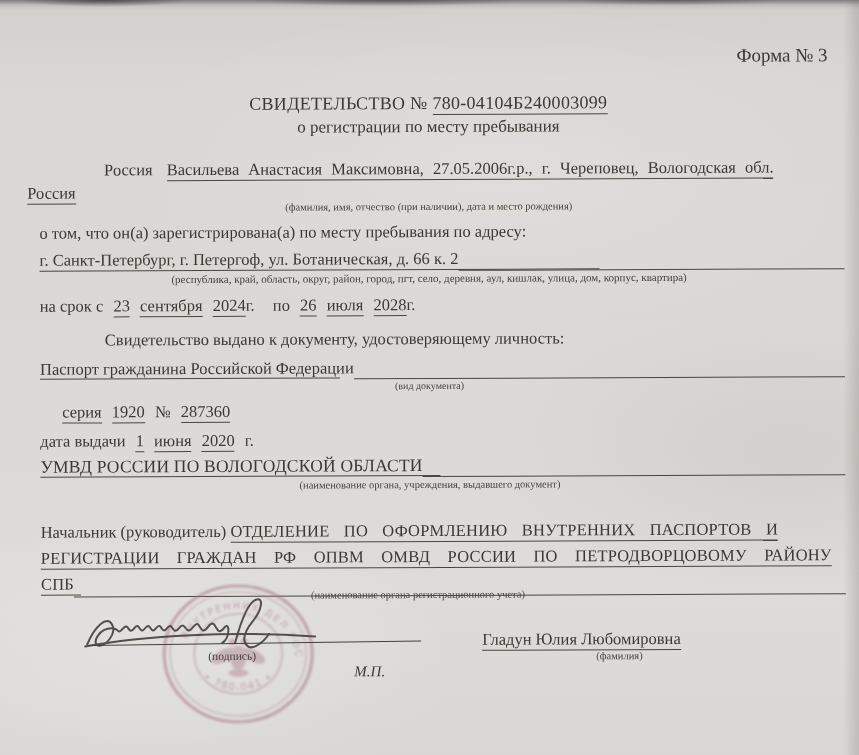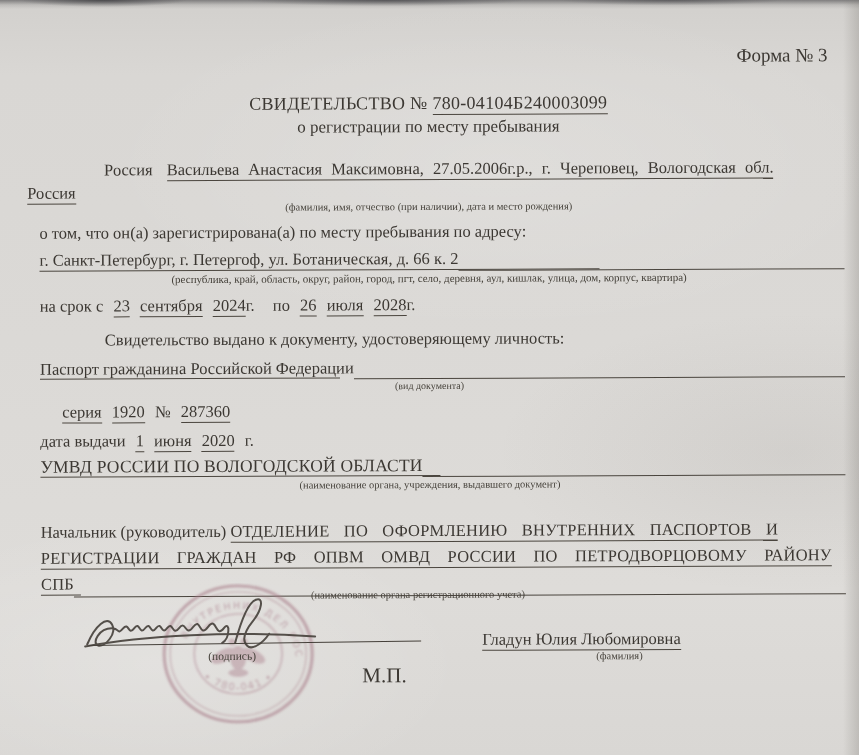--- a/index.html
+++ b/index.html
@@ -169,21 +169,21 @@
       <svg width="240" height="58" viewBox="0 0 240 58">
         <g stroke="#45403a" stroke-width="2" fill="none" stroke-linecap="round" opacity="0.9">
           <path d="M4,47 C12,28 24,18 29,27 C34,36 22,50 15,48 C8,46 16,30 30,31 C36,31 34,38 40,31 C46,24 45,39 51,31 C57,23 56,39 62,31 C68,23 67,39 73,31 C79,23 78,39 84,31 C90,23 89,40 96,31 C103,22 102,41 110,30 C118,19 116,42 125,30 C134,18 132,43 141,31 C147,23 147,42 139,46"></path>
           <path d="M152,46 C158,24 165,6 173,3 C181,0 179,13 170,24 C161,35 159,44 164,49 C169,54 180,46 186,37"></path>
           <path d="M2,49 C60,38 150,34 232,40"></path>
         </g>
       </svg>
     </div>
     <div class="abs cap" style="top:649px;left:207px;font-size:11.5px;">(подпись)</div>
 
-    <div class="abs" style="top:663px;left:361px;font-size:21px;">М.П.</div>
+    <div class="abs" style="top:663px;left:353px;font-size:15px;font-style:italic;">М.П.</div>
 
     <div class="abs t" style="top:628px;left:481px;">
       <span class="u">Гладун Юлия Любомировна</span>
     </div>
     <div class="abs cap" style="top:651px;left:563px;margin-left:32px;">(фамилия)</div>
 
 
   </div>
 </div>
 

